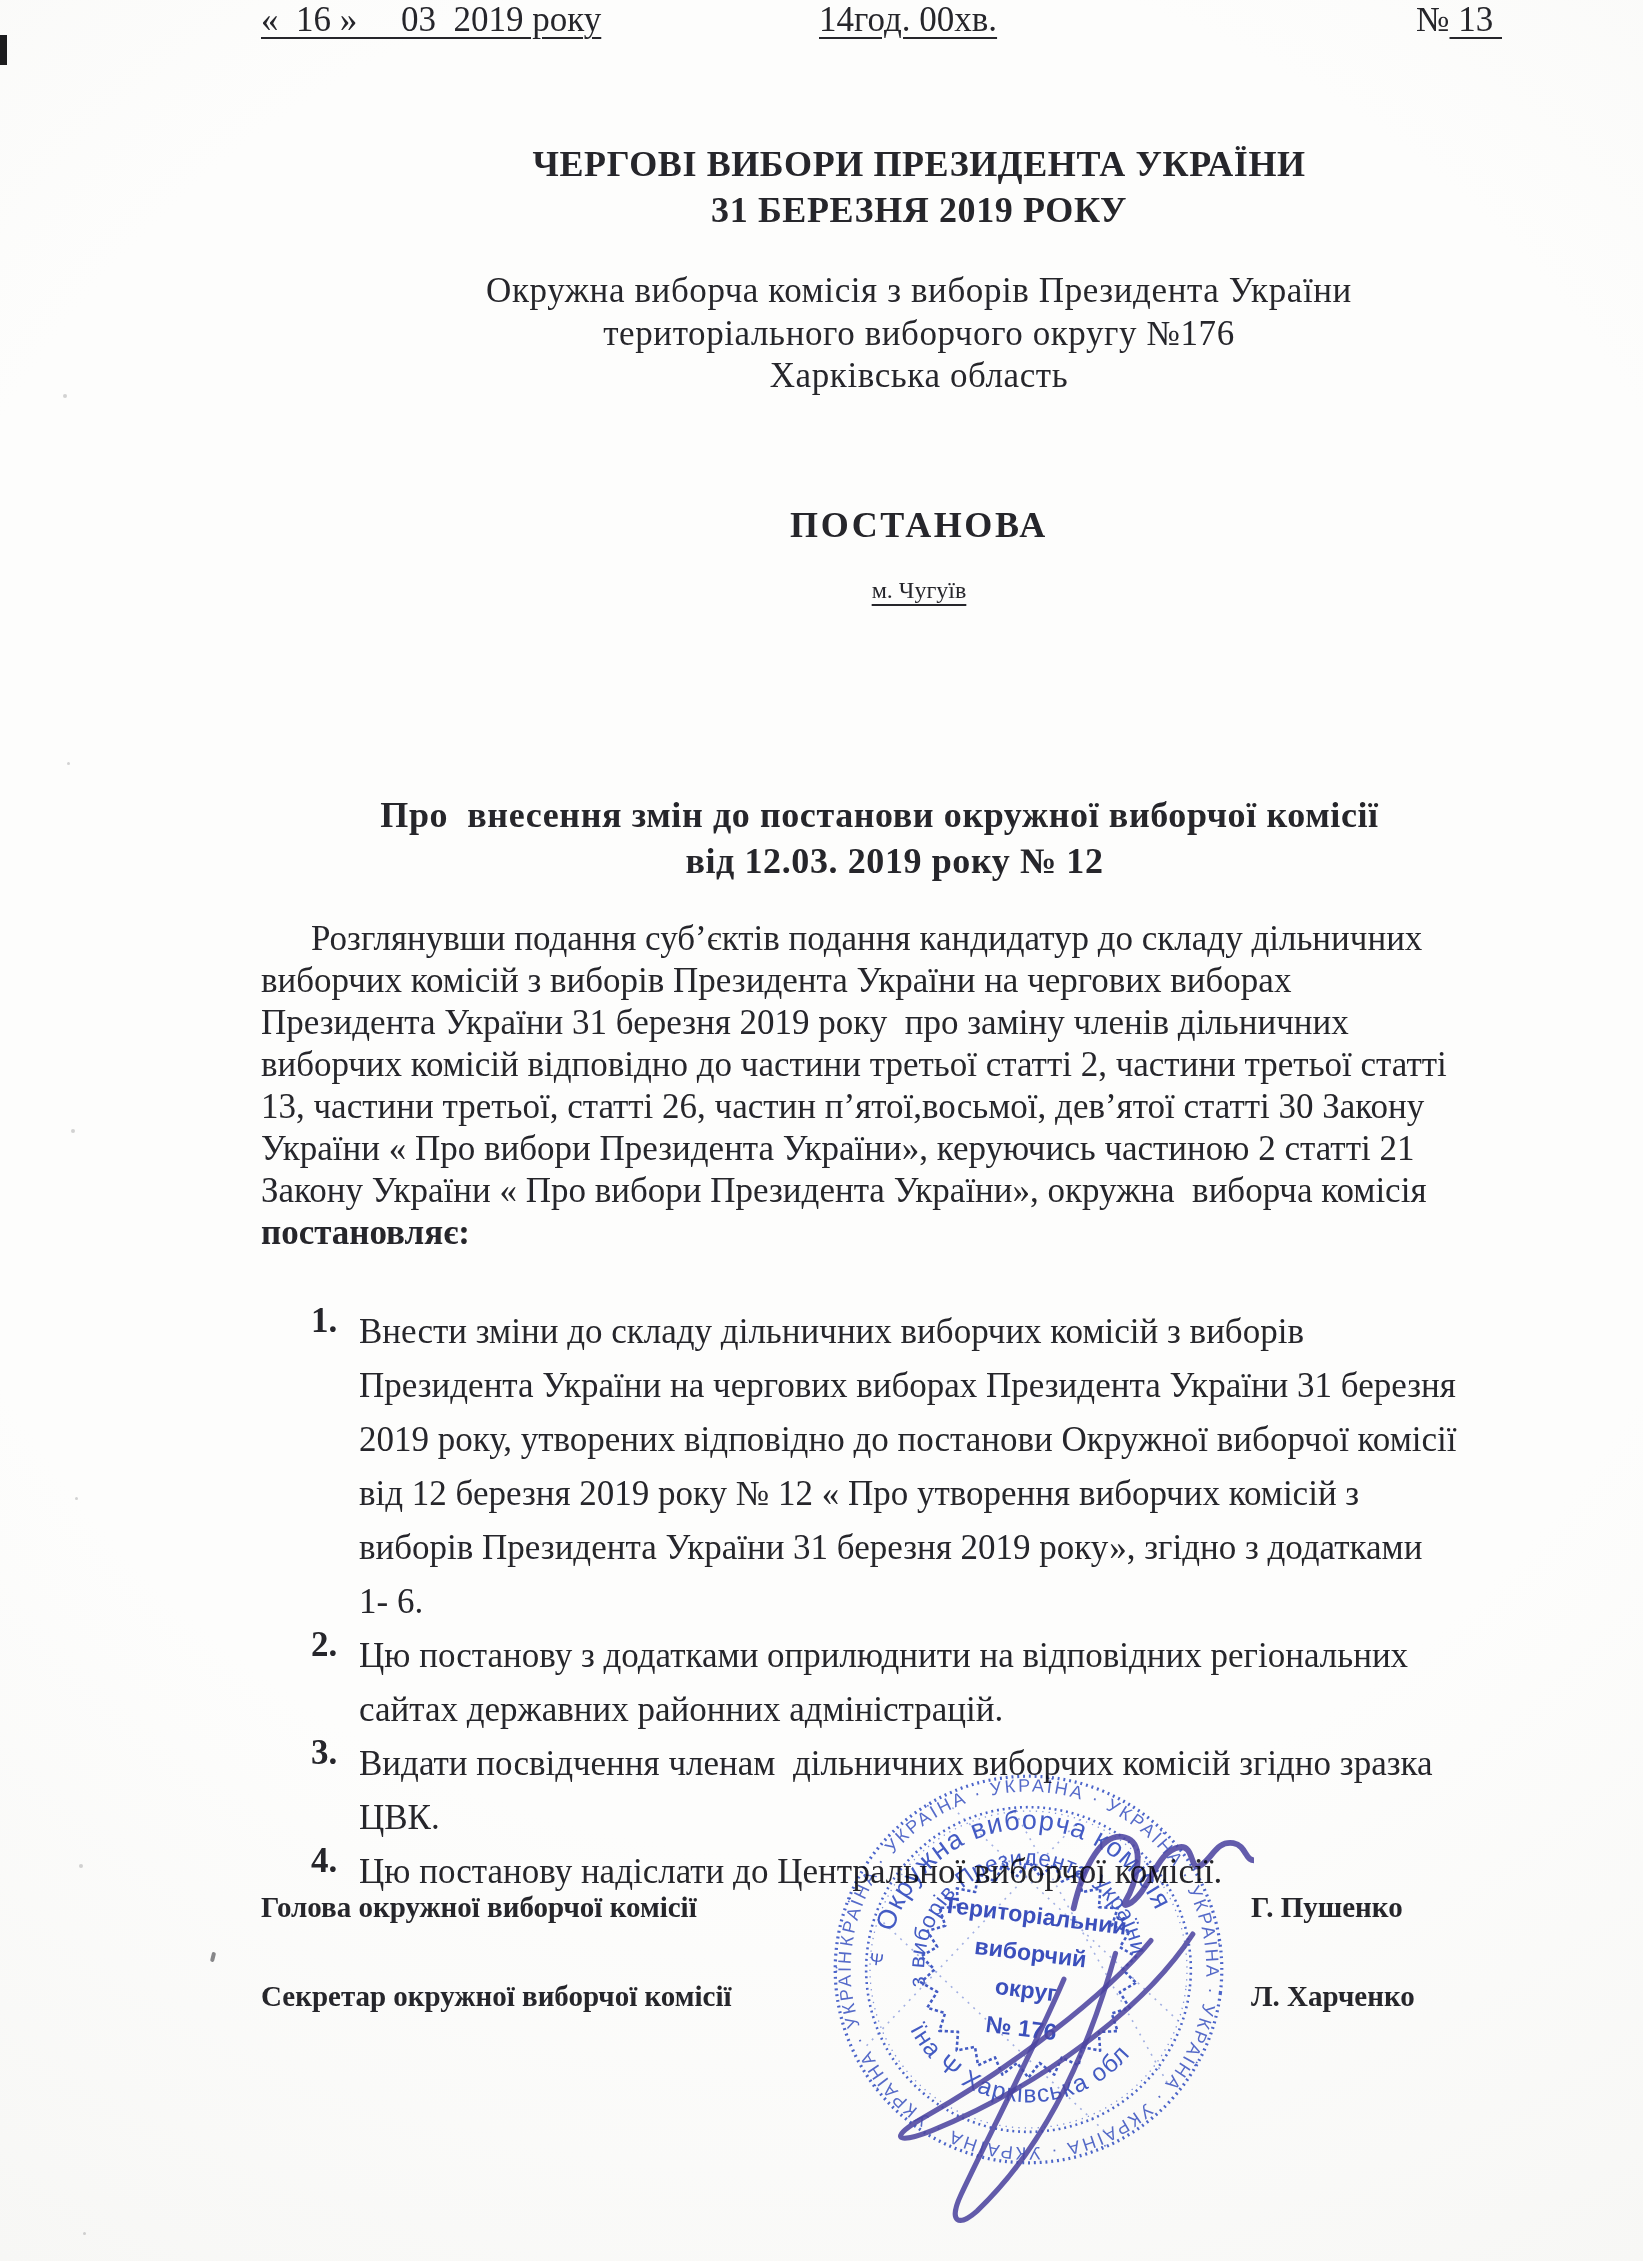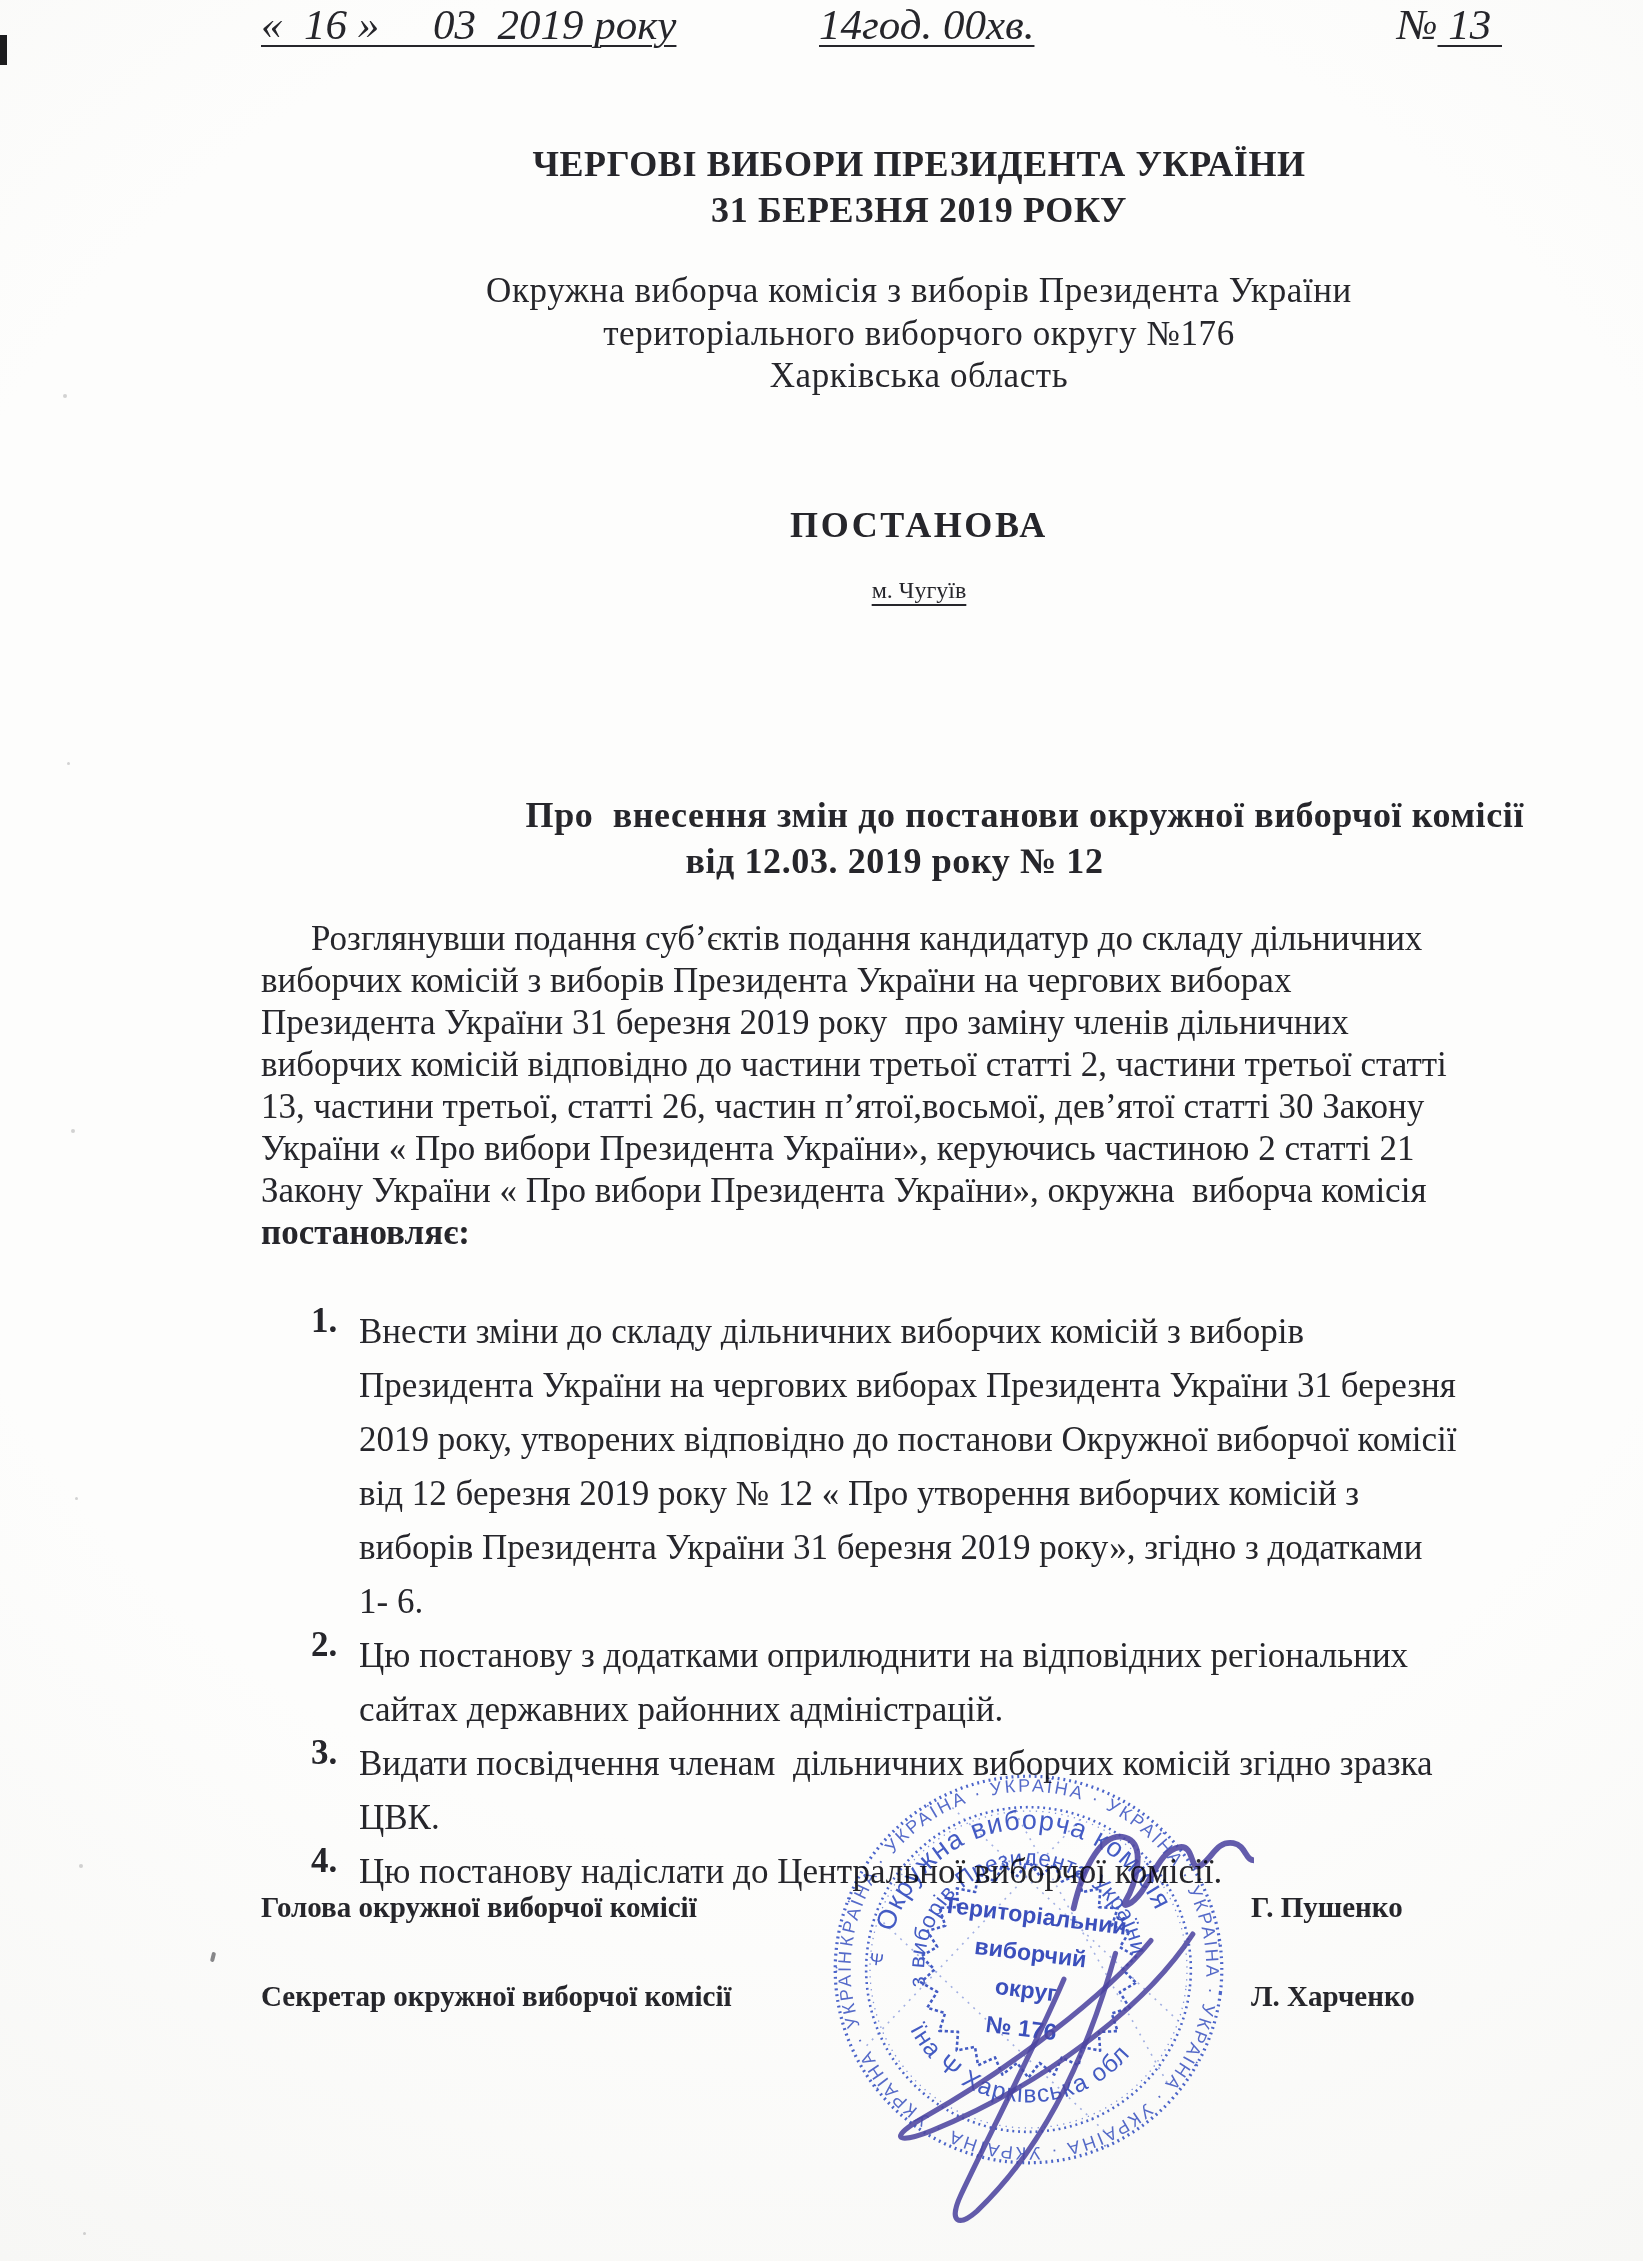--- a/index.html
+++ b/index.html
@@ -8,21 +8,21 @@
   .page{position:absolute;left:0;top:0;width:1644px;height:2261px;background:
         radial-gradient(circle at 50% 40%, #fdfdfc 60%, #f7f7f5 100%);}
   .center{position:absolute;left:271px;width:1296px;text-align:center;white-space:pre;margin-top:32px;}
   .h1{font-size:36px;font-weight:700;letter-spacing:0.6px;}
   .comm{font-size:35px;letter-spacing:0.6px;}
   .doctype{font-size:36px;font-weight:700;letter-spacing:2.6px;}
   .city{font-size:24px;}
   .title{font-size:36px;font-weight:700;letter-spacing:0.6px;}
   .ul{text-decoration:underline;text-decoration-thickness:1.9px;text-underline-offset:6.4px;}
   .pre{white-space:pre;}
-  .meta-row{position:absolute;left:261px;width:1241px;height:45px;font-size:43px;font-style:italic;}
+  .meta-row{position:absolute;left:261px;width:1241px;height:45px;font-size:35px;}
   .meta-row span{position:absolute;top:0;}
   .num-wrap{right:0;}
   .num-wrap span{position:static;}
   .body{position:absolute;left:261px;width:1328px;}
   .body .line{line-height:42px;height:42px;white-space:pre;}
   .indent{padding-left:50px;}
   .bold{font-weight:700;}
   .body,.list{font-size:35px;}
   .list{position:absolute;left:311px;width:1283px;}
   .li{display:grid;grid-template-columns:48px 1fr;}
@@ -75,21 +75,21 @@
   <div class="center comm" style="top:324px;">Харківська область</div>
 
   <div class="center city" style="top:545px;"><span class="ul">м. Чугуїв</span></div>
 
   <div class="meta-row">
     <span class="ul pre" style="left:0;">«  16 »     03  2019 року</span>
     <span class="ul pre" style="left:558px;">14год. 00хв.</span>
     <span class="num-wrap pre"><span>№</span><span class="ul pre"> 13 </span></span>
   </div>
 
-  <div class="center title" style="top:762px;left:257px;width:1267px;text-align:right;">Про  внесення змін до постанови окружної виборчої комісії</div>
+  <div class="center title" style="top:762px;left:246px;width:1267px;">Про  внесення змін до постанови окружної виборчої комісії</div>
   <div class="center title" style="top:808px;left:261px;width:1267px;">від 12.03. 2019 року № 12</div>
 
   <div class="body" style="top:918px;">
     <div class="line indent">Розглянувши подання суб’єктів подання кандидатур до складу дільничних</div>
     <div class="line">виборчих комісій з виборів Президента України на чергових виборах</div>
     <div class="line">Президента України 31 березня 2019 року  про заміну членів дільничних</div>
     <div class="line">виборчих комісій відповідно до частини третьої статті 2, частини третьої статті</div>
     <div class="line">13, частини третьої, статті 26, частин п’ятої,восьмої, дев’ятої статті 30 Закону</div>
     <div class="line">України « Про вибори Президента України», керуючись частиною 2 статті 21</div>
     <div class="line">Закону України « Про вибори Президента України», окружна  виборча комісія</div>

